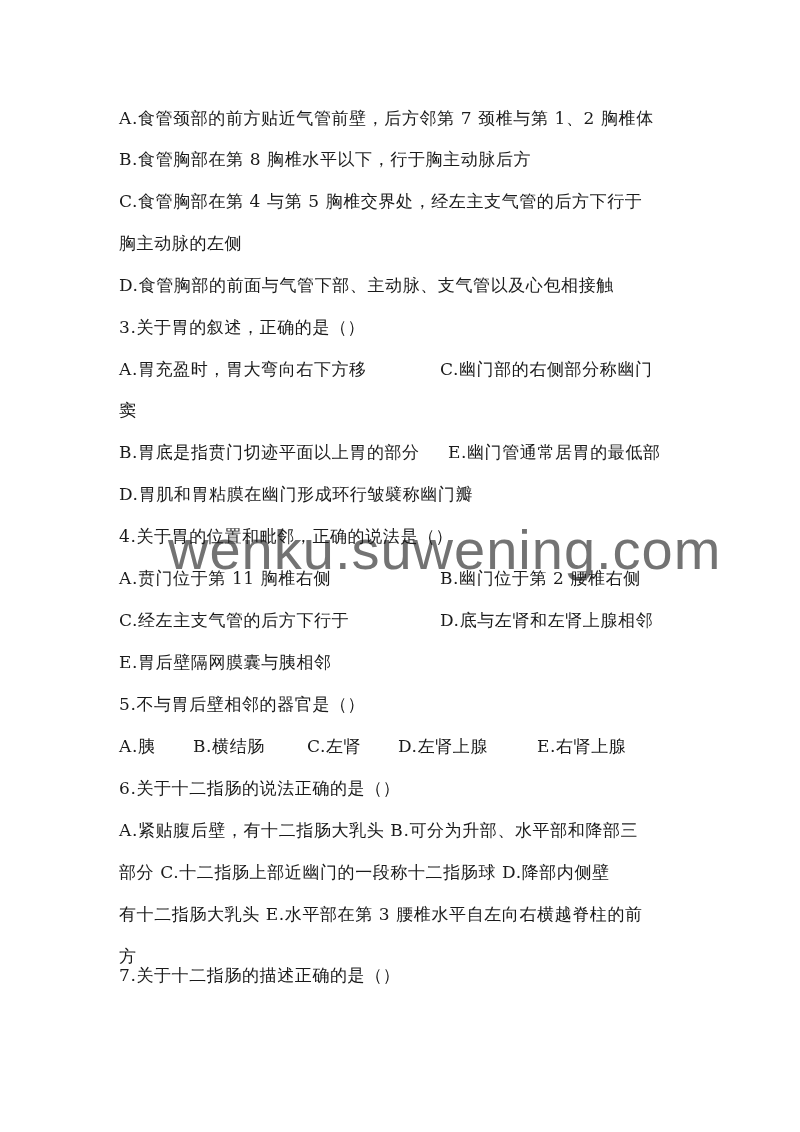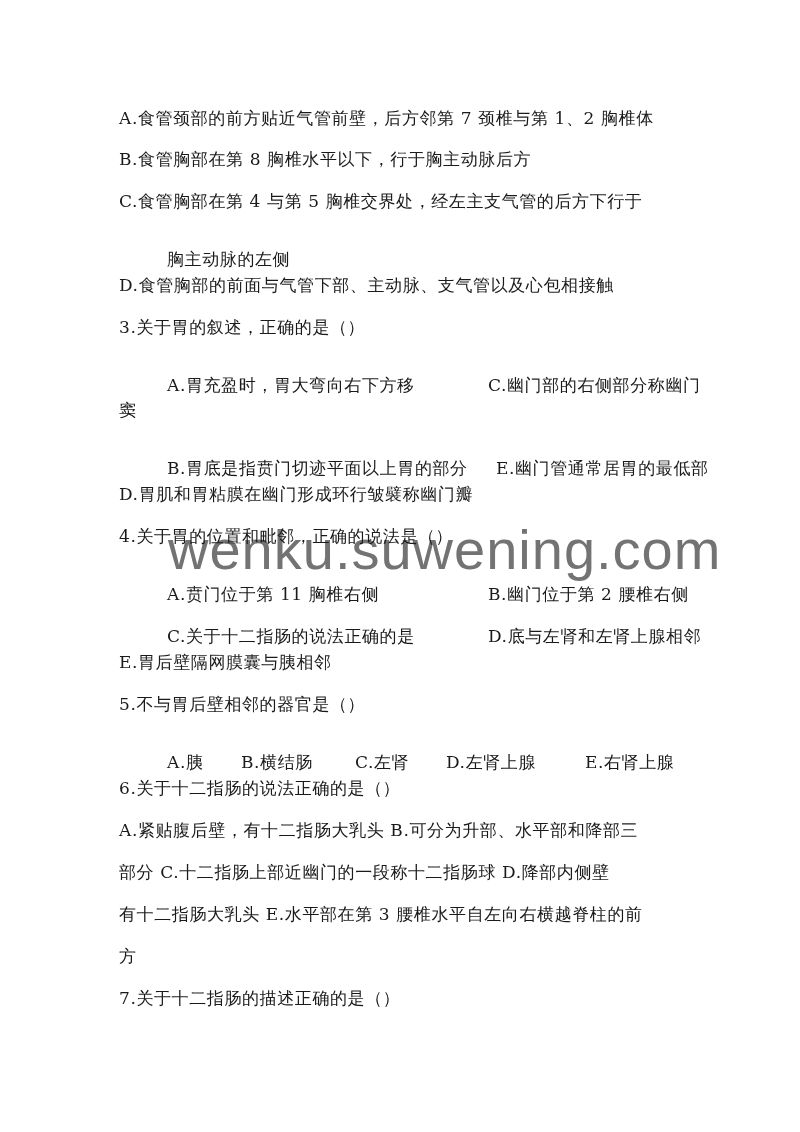--- a/index.html
+++ b/index.html
@@ -25,23 +25,22 @@
     position: absolute;
     left: 119px;
     height: 28px;
     line-height: 28px;
     font-size: 17px;
     white-space: nowrap;
     letter-spacing: 0.6px;
   }
   .seg {
     position: absolute;
-    top: 16px;
+    top: 0;
     white-space: nowrap;
-    margin-left: 48px;
   }
   .watermark {
     position: absolute;
     left: 168px;
     top: 522px;
     font-family: "Liberation Sans", "DejaVu Sans", sans-serif;
     font-size: 56px;
     line-height: 56px;
     color: #737373;
     letter-spacing: 1px;
@@ -85,36 +84,36 @@
 
     <div class="line" style="top:480px">D.胃肌和胃粘膜在幽门形成环行皱襞称幽门瓣</div>
     <div class="line" style="top:522px">4.关于胃的位置和毗邻，正确的说法是（）</div>
 
     <div class="line" style="top:564px; width:600px">
       <span class="seg" style="left:0">A.贲门位于第 11 胸椎右侧</span>
       <span class="seg" style="left:321px">B.幽门位于第 2 腰椎右侧</span>
     </div>
 
     <div class="line" style="top:606px; width:600px">
-      <span class="seg" style="left:0">C.关于十二指肠的说法正确的是</span>
+      <span class="seg" style="left:0">C.经左主支气管的后方下行于</span>
       <span class="seg" style="left:321px">D.底与左肾和左肾上腺相邻</span>
     </div>
 
     <div class="line" style="top:648px">E.胃后壁隔网膜囊与胰相邻</div>
     <div class="line" style="top:690px">5.不与胃后壁相邻的器官是（）</div>
 
     <div class="line" style="top:732px; width:600px">
       <span class="seg" style="left:0">A.胰</span>
       <span class="seg" style="left:74px">B.横结肠</span>
       <span class="seg" style="left:188px">C.左肾</span>
       <span class="seg" style="left:279px">D.左肾上腺</span>
       <span class="seg" style="left:418px">E.右肾上腺</span>
     </div>
 
     <div class="line" style="top:774px">6.关于十二指肠的说法正确的是（）</div>
     <div class="line" style="top:816px">A.紧贴腹后壁，有十二指肠大乳头   B.可分为升部、水平部和降部三</div>
     <div class="line" style="top:858px">部分   C.十二指肠上部近幽门的一段称十二指肠球   D.降部内侧壁</div>
     <div class="line" style="top:900px">有十二指肠大乳头 E.水平部在第 3 腰椎水平自左向右横越脊柱的前</div>
     <div class="line" style="top:942px">方</div>
-    <div class="line" style="top:984px">7.关于十二指肠的描述正确的是（）</div>
+    <div class="line" style="top:961px">7.关于十二指肠的描述正确的是（）</div>
 
   </div>
 </div>
 
 </body></html>

